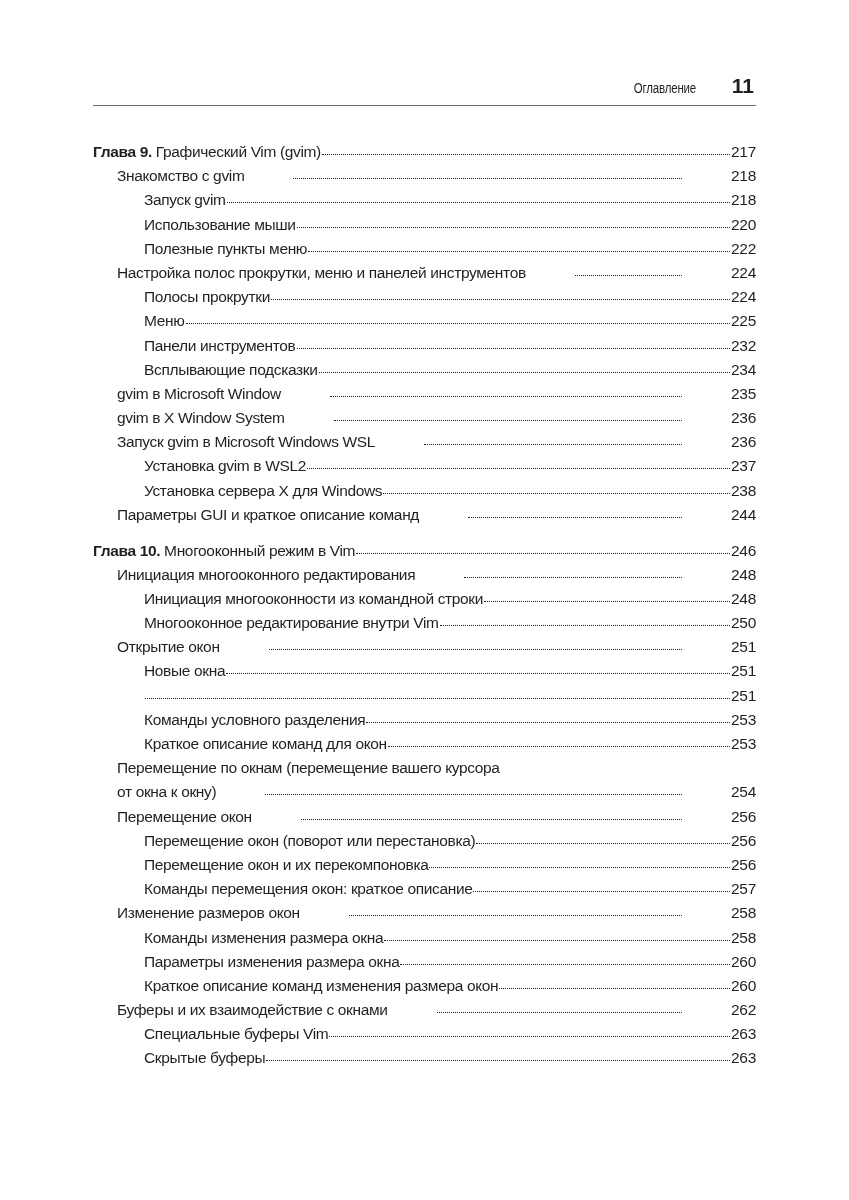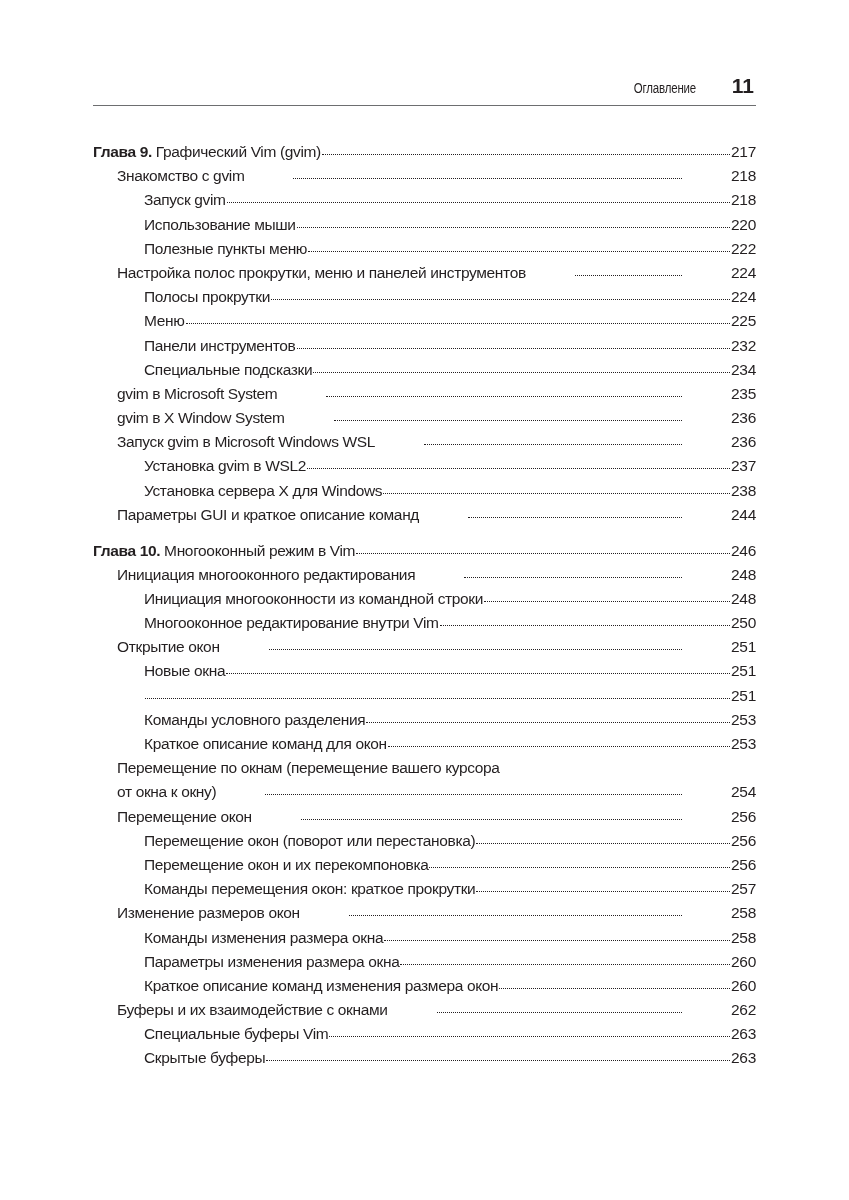--- a/index.html
+++ b/index.html
@@ -73,26 +73,26 @@
         <span class="label">Меню</span>
         <span class="dots"></span>
         <span class="page">225</span>
       </div>
       <div class="row lvl3">
         <span class="label">Панели инструментов</span>
         <span class="dots"></span>
         <span class="page">232</span>
       </div>
       <div class="row lvl3">
-        <span class="label">Специальные подсказки</span>
+        <span class="label">Всплывающие подсказки</span>
         <span class="dots"></span>
         <span class="page">234</span>
       </div>
       <div class="row lvl2">
-        <span class="label">gvim в Microsoft System</span>
+        <span class="label">gvim в Microsoft Window</span>
         <span class="dots"></span>
         <span class="page">235</span>
       </div>
       <div class="row lvl2">
         <span class="label">gvim в X Window System</span>
         <span class="dots"></span>
         <span class="page">236</span>
       </div>
       <div class="row lvl2">
         <span class="label">Запуск gvim в Microsoft Windows WSL</span>
@@ -180,21 +180,21 @@
         <span class="label">Перемещение окон (поворот или перестановка)</span>
         <span class="dots"></span>
         <span class="page">256</span>
       </div>
       <div class="row lvl3">
         <span class="label">Перемещение окон и их перекомпоновка</span>
         <span class="dots"></span>
         <span class="page">256</span>
       </div>
       <div class="row lvl3">
-        <span class="label">Команды перемещения окон: краткое прокрутки</span>
+        <span class="label">Команды перемещения окон: краткое описание</span>
         <span class="dots"></span>
         <span class="page">257</span>
       </div>
       <div class="row lvl2">
         <span class="label">Изменение размеров окон</span>
         <span class="dots"></span>
         <span class="page">258</span>
       </div>
       <div class="row lvl3">
         <span class="label">Команды изменения размера окна</span>

